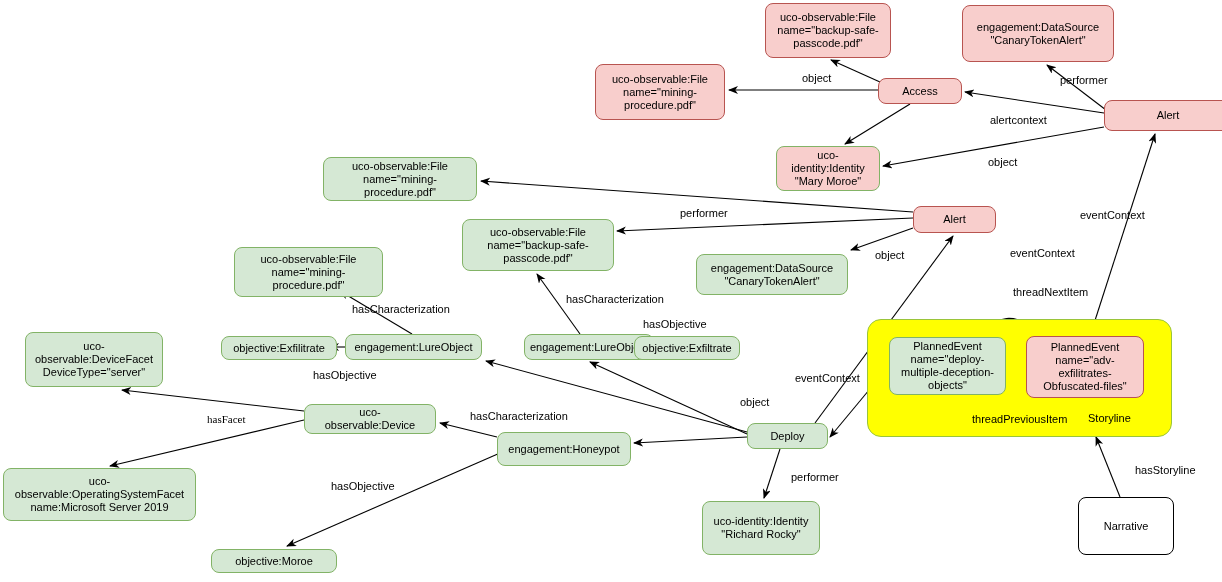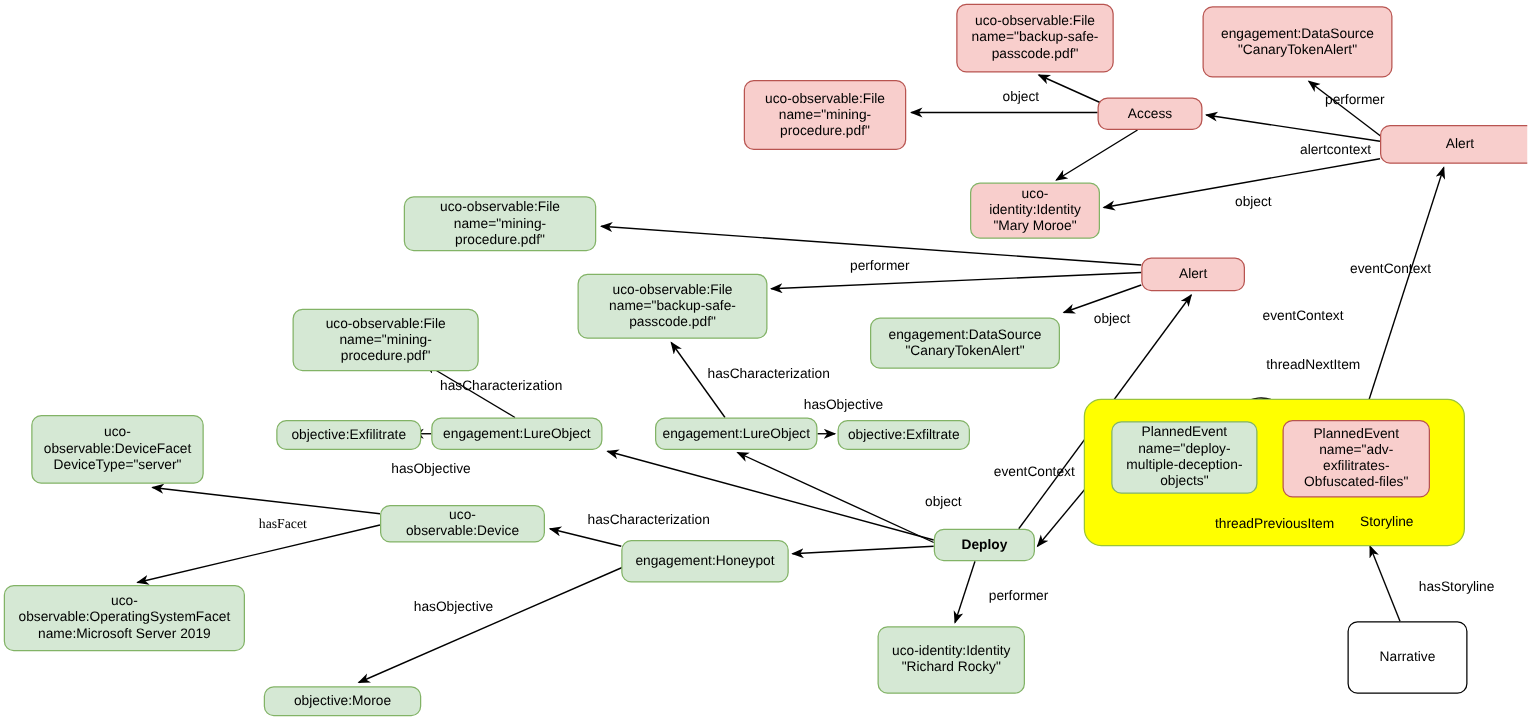--- a/index.html
+++ b/index.html
@@ -111,45 +111,45 @@
 name="mining-
 procedure.pdf"</div>
       <div class="node " style="left: 696px; top: 254px; width: 152px; height: 41px;">engagement:DataSource
 "CanaryTokenAlert"</div>
       <div class="node " style="left: 25px; top: 332px; width: 138px; height: 55px;">uco-
 observable:DeviceFacet
 DeviceType="server"</div>
       <div class="node " style="left: 221px; top: 336px; width: 116px; height: 24px;">objective:Exfilitrate</div>
       <div class="node " style="left: 345px; top: 334px; width: 137px; height: 26px;">engagement:LureObject</div>
       <div class="node " style="left: 524px; top: 334px; width: 130px; height: 26px;">engagement:LureObject</div>
-      <div class="node " style="left: 670px; top: 336px; width: 106px; height: 24px; text-align: right;">objective:Exfiltrate</div>
+      <div class="node " style="left: 634px; top: 336px; width: 106px; height: 24px; text-align: right;">objective:Exfiltrate</div>
       <div class="node " style="left: 889px; top: 337px; width: 117px; height: 58px;">PlannedEvent
 name="deploy-
 multiple-deception-
 objects"</div>
       <div class="node pink" style="left: 1026px; top: 336px; width: 118px; height: 62px;">PlannedEvent
 name="adv-
 exfilitrates-
 Obfuscated-files"</div>
       <div class="node " style="left: 304px; top: 404px; width: 132px; height: 30px;">uco-
 observable:Device</div>
       <div class="node " style="left: 497px; top: 432px; width: 134px; height: 34px;">engagement:Honeypot</div>
-      <div class="node " style="left: 747px; top: 423px; width: 81px; height: 26px; font-weight: bold;">Deploy</div>
+      <div class="node " style="left: 747px; top: 423px; width: 81px; height: 26px;">Deploy</div>
       <div class="node " style="left: 3px; top: 468px; width: 193px; height: 53px;">uco-
 observable:OperatingSystemFacet
 name:Microsoft Server 2019</div>
       <div class="node " style="left: 702px; top: 501px; width: 118px; height: 54px;">uco-identity:Identity
 "Richard Rocky"</div>
       <div class="node " style="left: 211px; top: 549px; width: 126px; height: 24px;">objective:Moroe</div>
       <div class="node white" style="left: 1078px; top: 497px; width: 96px; height: 58px;">Narrative</div>
     </div>
   <div id="label-layer">
       <div class="edge-label" style="left: 802px; top: 72px;">object</div>
       <div class="edge-label" style="left: 1060px; top: 74px;">performer</div>
-      <div class="edge-label" style="left: 1040px; top: 114px;">alertcontext</div>
+      <div class="edge-label" style="left: 990px; top: 114px;">alertcontext</div>
       <div class="edge-label" style="left: 988px; top: 156px;">object</div>
       <div class="edge-label" style="left: 680px; top: 207px;">performer</div>
       <div class="edge-label" style="left: 875px; top: 249px;">object</div>
       <div class="edge-label" style="left: 352px; top: 303px;">hasCharacterization</div>
       <div class="edge-label" style="left: 313px; top: 369px;">hasObjective</div>
       <div class="edge-label" style="left: 566px; top: 293px;">hasCharacterization</div>
       <div class="edge-label" style="left: 643px; top: 318px;">hasObjective</div>
       <div class="edge-label" style="left: 207px; top: 413px; font-family: Liberation Serif, serif;">hasFacet</div>
       <div class="edge-label" style="left: 470px; top: 410px;">hasCharacterization</div>
       <div class="edge-label" style="left: 331px; top: 480px;">hasObjective</div>

